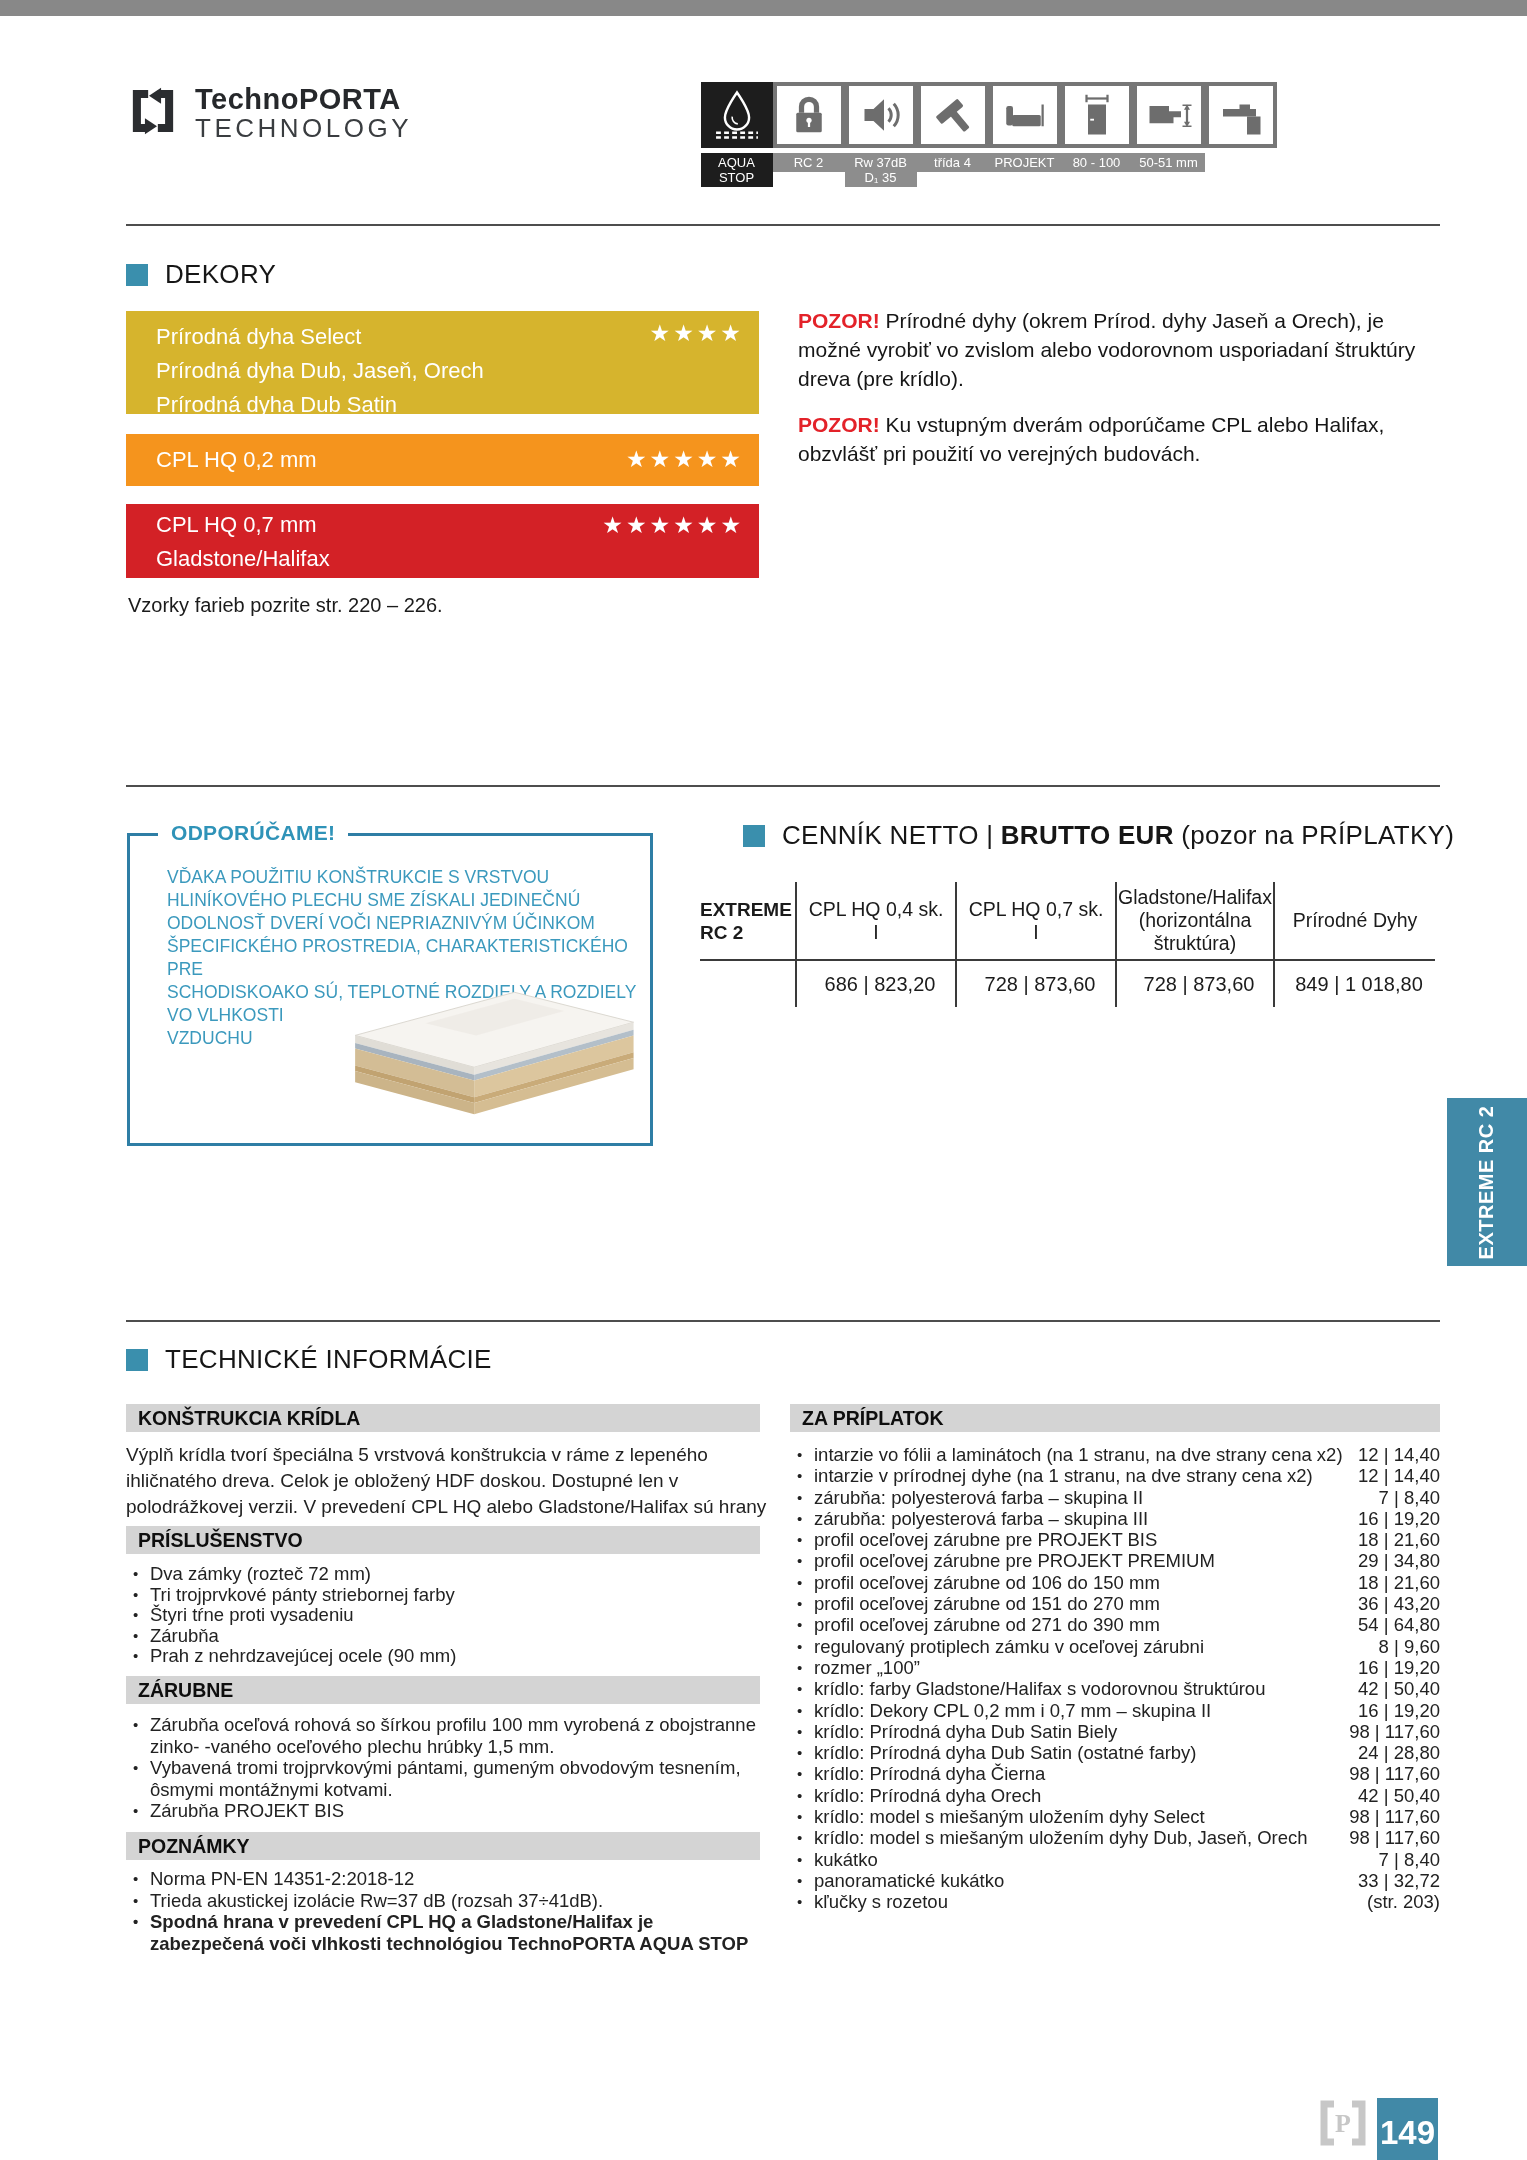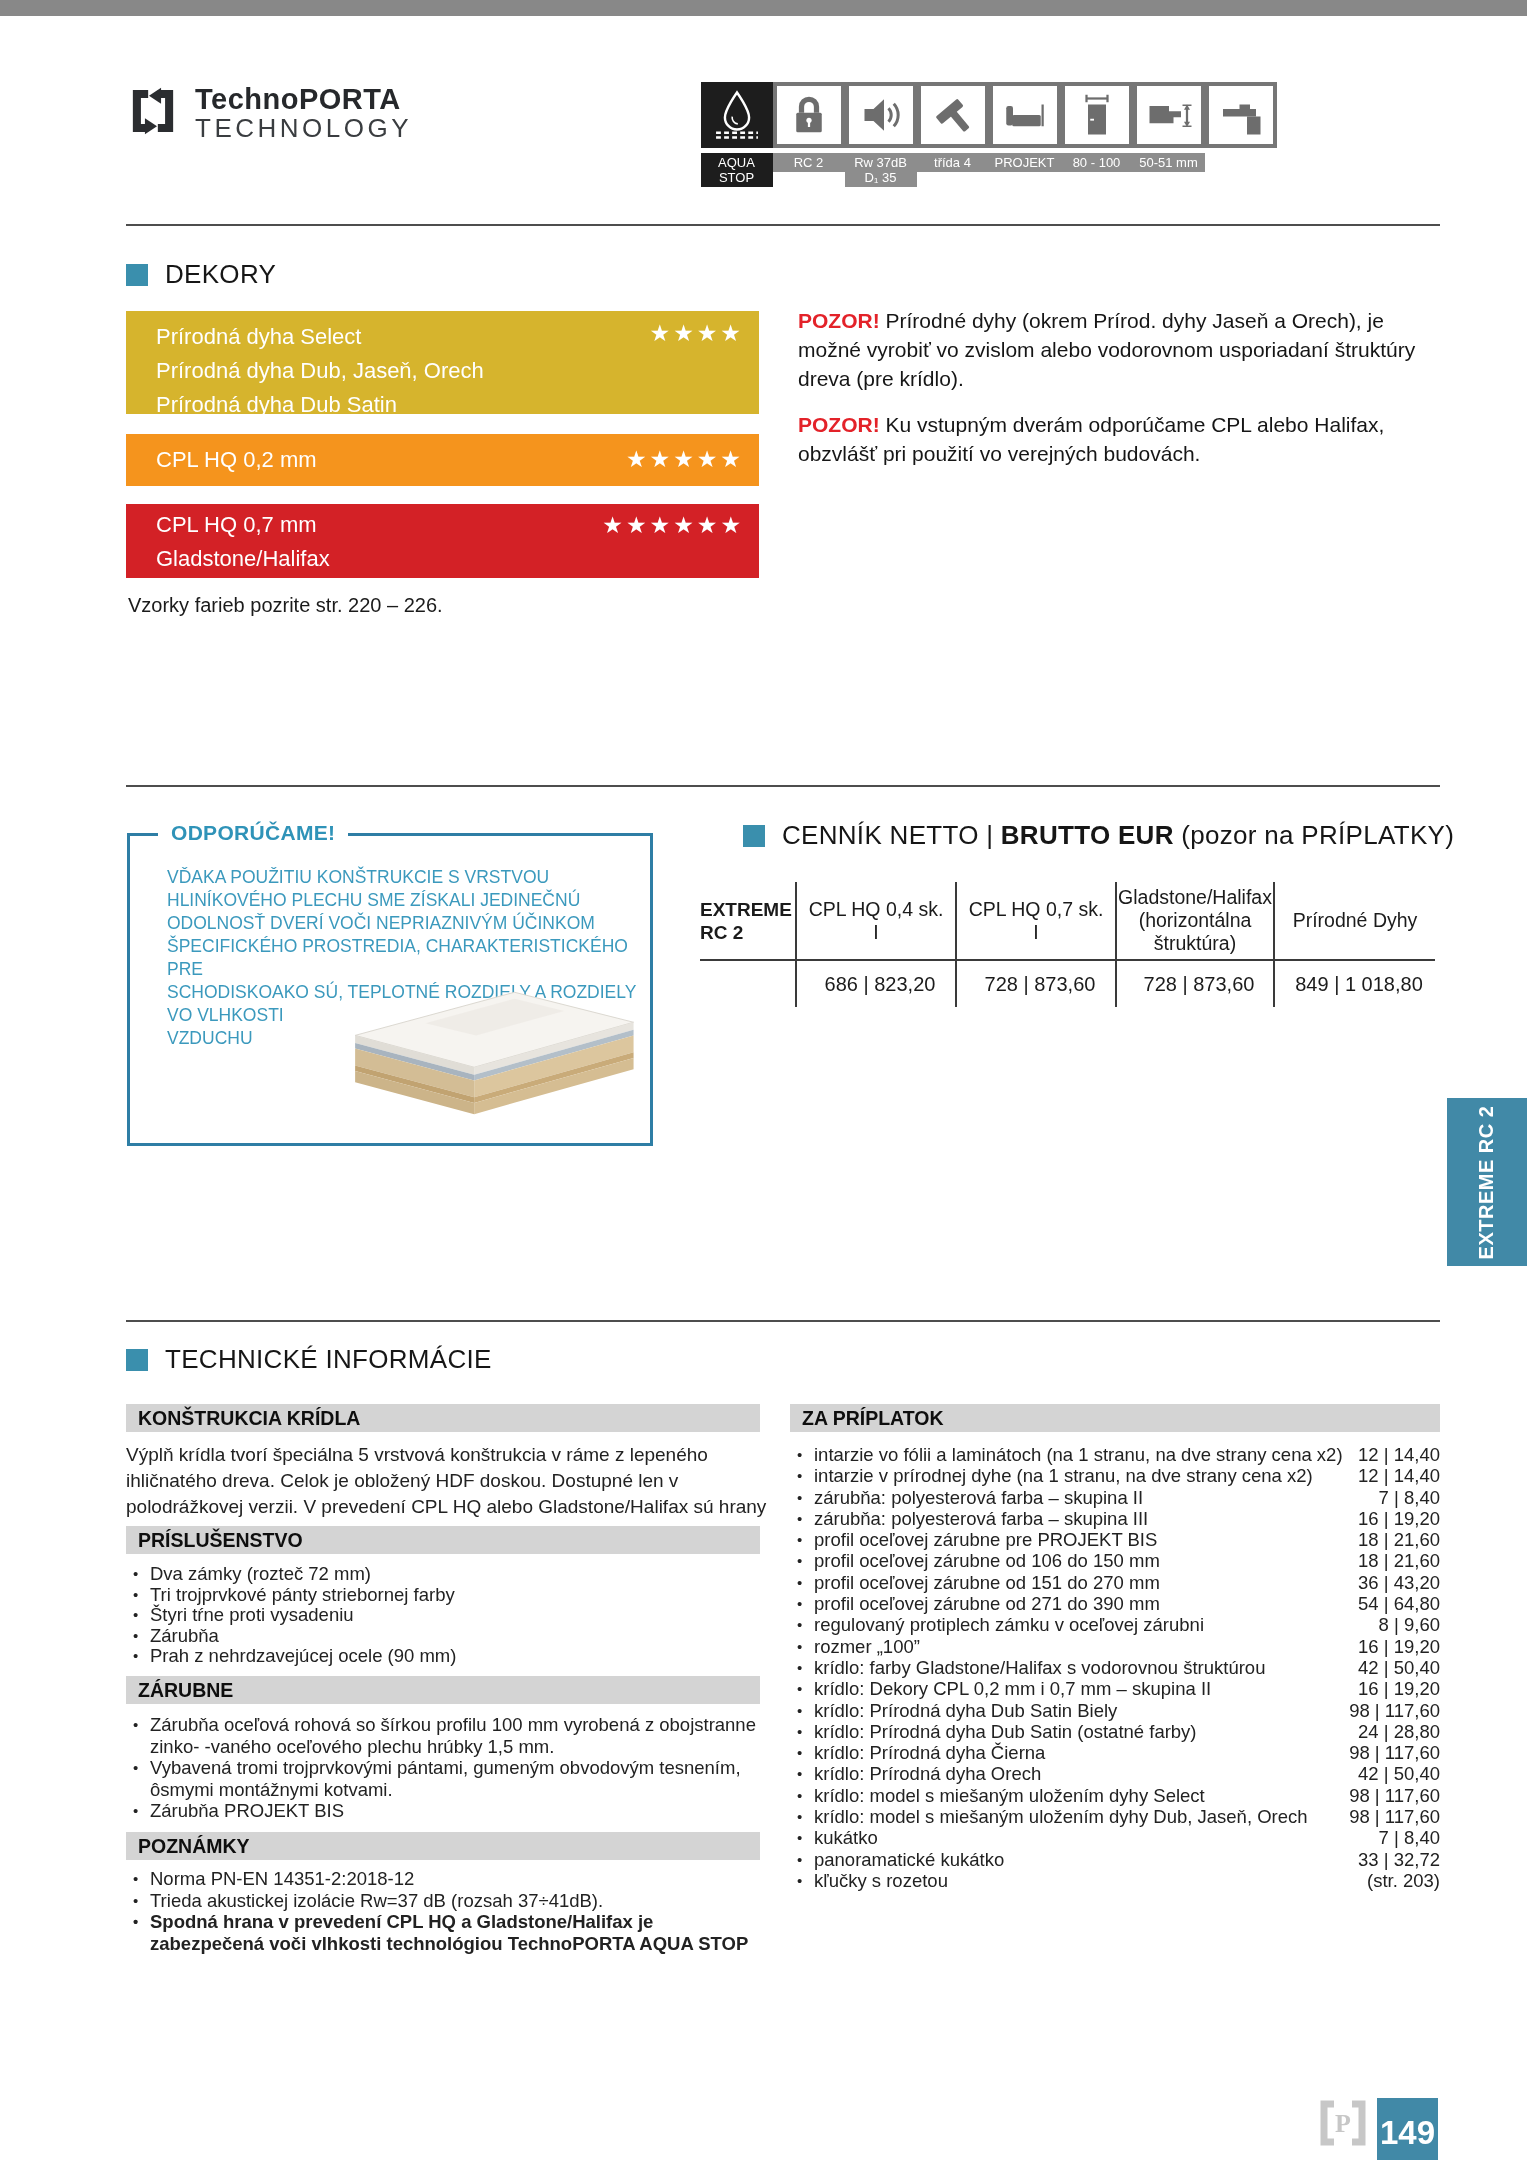--- a/index.html
+++ b/index.html
@@ -350,20 +350,24 @@
       </div>
     <div class="pp-row">
         <span class="pp-label">zárubňa: polyesterová farba  –  skupina III</span>
         <span class="pp-price">16 | 19,20</span>
       </div>
     <div class="pp-row">
         <span class="pp-label">profil oceľovej zárubne pre PROJEKT BIS</span>
         <span class="pp-price">18 | 21,60</span>
       </div>
     <div class="pp-row">
+        <span class="pp-label">profil oceľovej zárubne pre PROJEKT PREMIUM</span>
+        <span class="pp-price">29 | 34,80</span>
+      </div>
+    <div class="pp-row">
         <span class="pp-label">profil oceľovej zárubne od 106 do 150 mm</span>
         <span class="pp-price">18 | 21,60</span>
       </div>
     <div class="pp-row">
         <span class="pp-label">profil oceľovej zárubne od 151 do 270 mm</span>
         <span class="pp-price">36 | 43,20</span>
       </div>
     <div class="pp-row">
         <span class="pp-label">profil oceľovej zárubne od 271 do 390 mm</span>
         <span class="pp-price">54 | 64,80</span>

